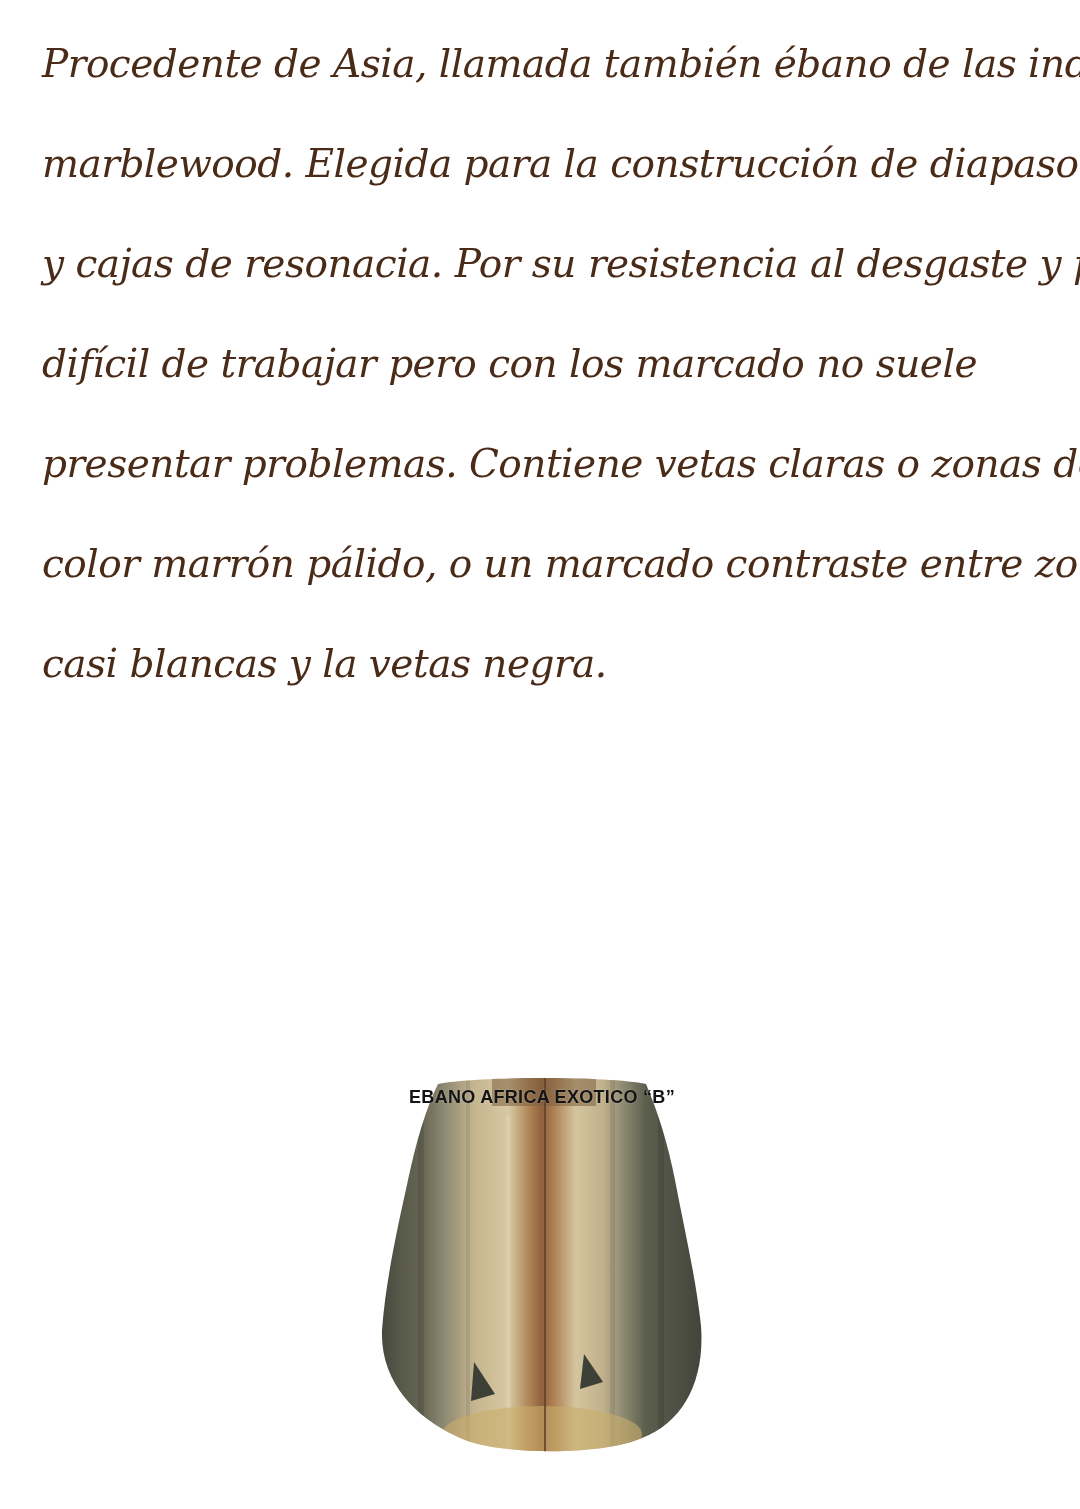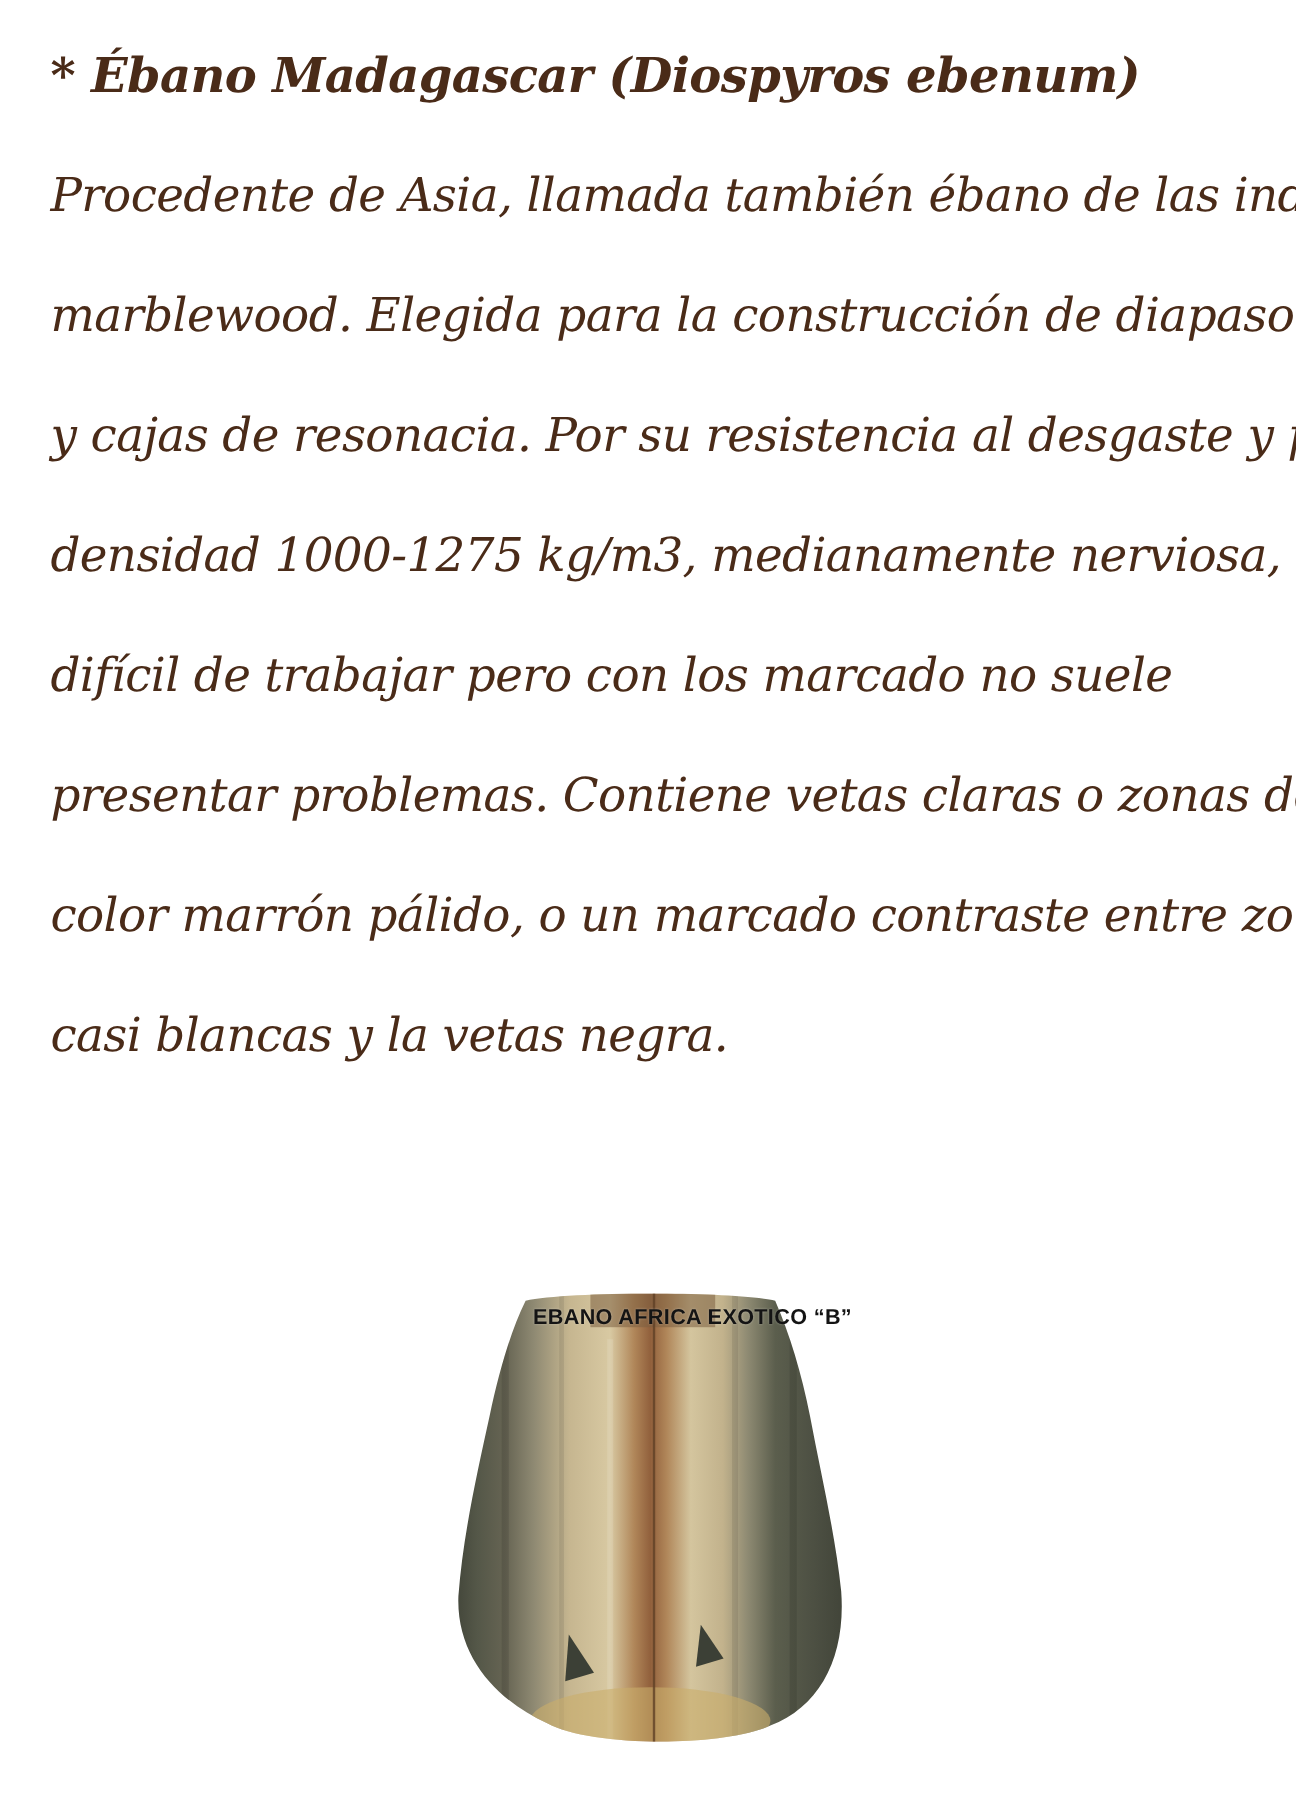--- a/index.html
+++ b/index.html
@@ -43,40 +43,38 @@
     top: 1076px;
     width: 336px;
     height: 380px;
   }
   .figure svg { display: block; width: 336px; height: 380px; }
   .figure-caption {
     position: absolute;
     top: 11px;
     left: 0;
     width: 100%;
-    text-align: right;
+    text-align: center;
     font-family: "Liberation Sans", sans-serif;
     font-weight: 700;
     font-size: 18px;
     letter-spacing: 0.3px;
     color: #141414;
     text-shadow: 0 0 2px rgba(255,255,255,0.35);
   }
 </style>
 </head>
 <body>
 
 <div class="page">
 
   <div class="text-col">
-    <div class="doc-title">* Ébano Madagascar (Diospyros ebenum)</div>
     <div class="doc-line">Procedente de Asia, llamada también ébano de las indias,</div>
     <div class="doc-line">marblewood. Elegida para la construcción de diapasones</div>
     <div class="doc-line">y cajas de resonacia. Por su resistencia al desgaste y por</div>
-    <div class="doc-line">densidad 1000-1275 kg/m3, medianamente nerviosa,</div>
     <div class="doc-line">difícil de trabajar pero con los marcado no suele</div>
     <div class="doc-line">presentar problemas. Contiene vetas claras o zonas de</div>
     <div class="doc-line">color marrón pálido, o un marcado contraste entre zonas</div>
     <div class="doc-line">casi blancas y la vetas negra.</div>
   </div>
 
   <div class="figure">
     <svg viewBox="0 0 336 380" xmlns="http://www.w3.org/2000/svg">
       <defs>
         <clipPath id="guitarBodyClip">

